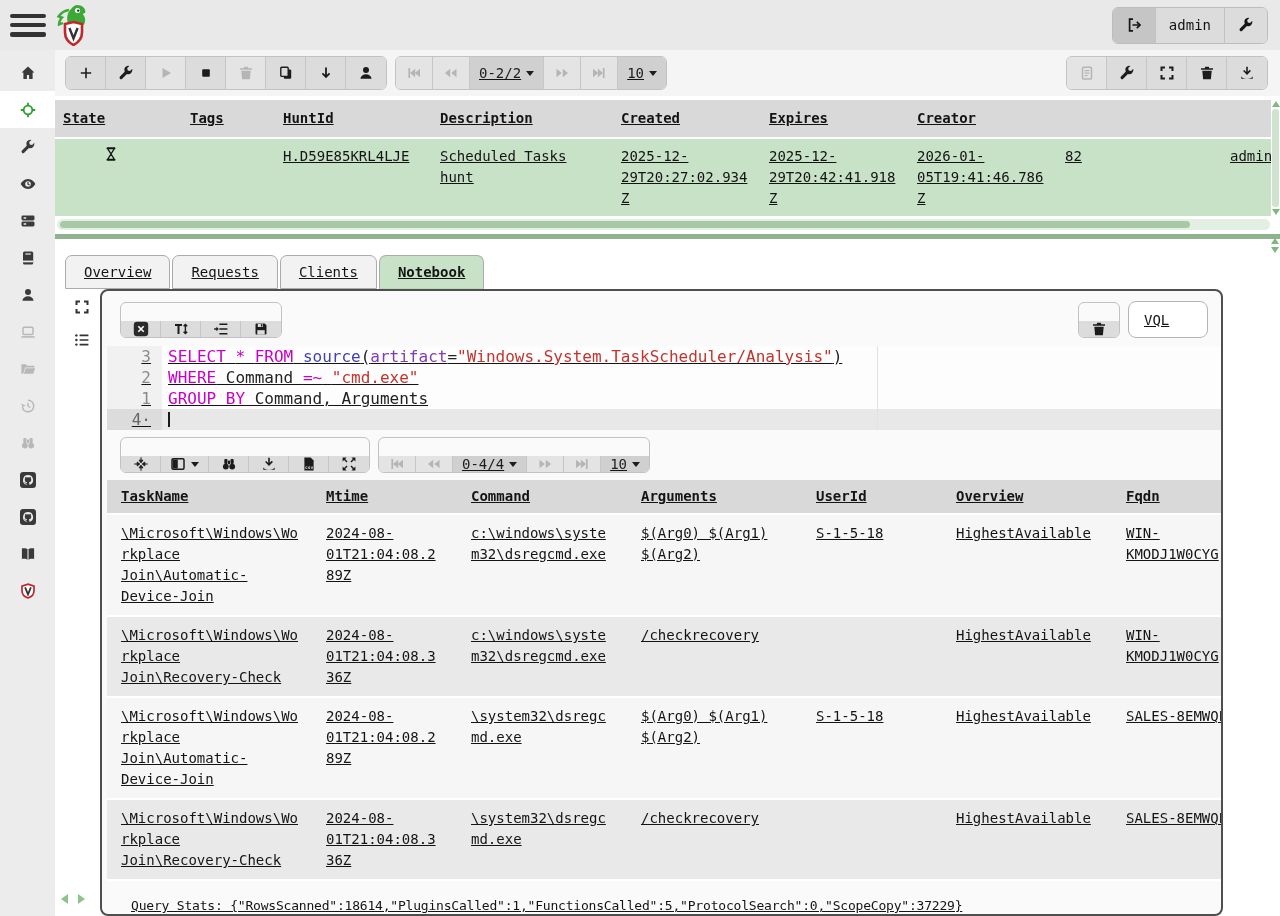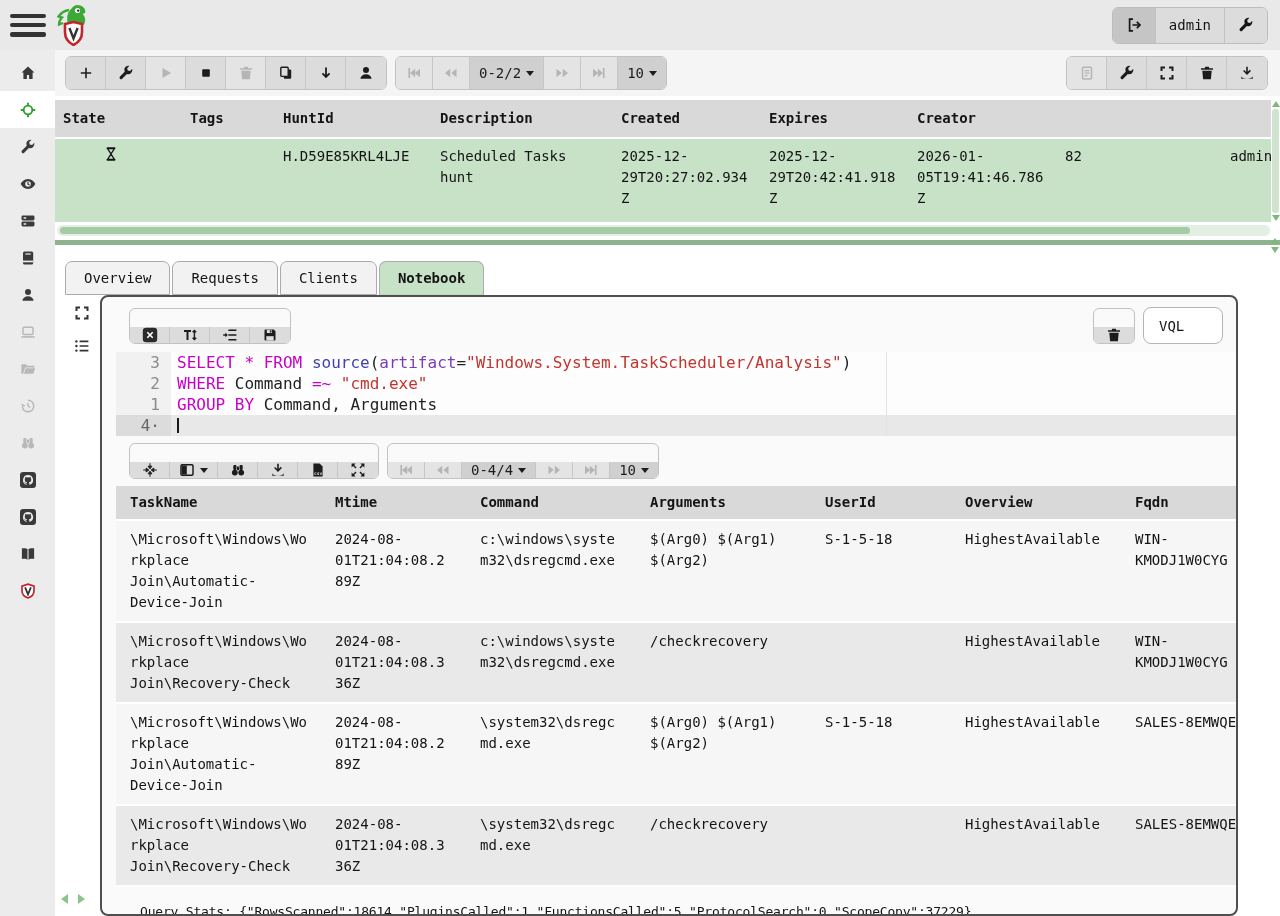--- a/index.html
+++ b/index.html
@@ -27,21 +27,21 @@
     border-right:1px solid #c2c2c2; padding:0 13px; cursor:pointer; }
   .user-group .seg:last-child { border-right:none; }
   .user-group .seg.dark { background:#c5c5c5; }
 
   
   .app { position:absolute; top:50px; left:0; width:1280px; height:866px; display:flex; }
   .sidebar { width:55px; background:#ececec; padding-top:4px; display:flex; flex-direction:column; }
   .side-item { height:37px; display:flex; align-items:center; justify-content:center; color:#3a3a3a; cursor:pointer; }
   .side-item.active { background:#fff; color:#2ba12b; }
   .side-item.disabled { color:#b8b8b8; cursor:default; }
-  .main { flex:1; position:relative; background:#fff; display:flex; flex-direction:column; overflow:hidden; }
+  .main { flex:1; position:relative; background:#fff; display:flex; flex-direction:column; overflow:hidden;text-decoration:underline; }
 
   
   .toolbar-row { height:46px; background:#f5f5f5; display:flex; align-items:center; padding:0 12px 0 10px; }
   .btn-group { display:flex; border:1px solid #c2c2c2; border-radius:6px; overflow:hidden; height:34px; }
   .btn-group.tall { height:36px;align-items:flex-end; }
   .tbtn { min-width:37px; padding:0 9px; background:#dcdcdc; border:none; border-right:1px solid #c6c6c6;
     display:flex; align-items:center; justify-content:center; gap:5px; color:#1c1c1c; cursor:pointer;
     font:inherit; }
   .tbtn:last-child { border-right:none; }
   .tbtn.disabled { color:#b5b5b5; background:#e4e4e4; cursor:default; }
@@ -54,21 +54,21 @@
   .gap8 { width:8px; flex-shrink:0; }
 
   
   .hunt-wrap { position:relative; padding:4px 9px 0 0; }
   .hunt-clip { overflow:hidden; width:1216px; }
   .hunt-grid { display:grid; grid-template-columns:127px 93px 157px 181px 148px 148px 148px 165px 120px; width:1287px; }
   .hcell { padding:8px 8px; line-height:21px; overflow-wrap:break-word; word-break:break-word; }
   .hunt-head { background:#d9d9d9; border-bottom:2px solid #fff; }
   .hunt-head .hcell { font-weight:bold; white-space:nowrap; cursor:pointer; }
   .hunt-row { background:#c8e2c8; cursor:pointer; }
-  .hunt-row .hcell { padding-top:7px; padding-bottom:13px; }
+  .hunt-row .hcell { padding-top:7px; padding-bottom:7px; }
   .state-cell { padding-left:48px !important; }
   .vscroll { position:absolute; right:0; top:4px; bottom:0; width:9px; display:flex;
     flex-direction:column; align-items:center; padding:1px 0; }
   .tri-up { width:0;height:0;border-left:4px solid transparent;border-right:4px solid transparent;
     border-bottom:6px solid #7db97d; }
   .tri-down { width:0;height:0;border-left:4px solid transparent;border-right:4px solid transparent;
     border-top:6px solid #7db97d; }
   .vthumb { flex:1; width:7px; background:#cfe3cf; border-radius:3px; margin:2px 0; }
 
   .hscroll { height:11px; margin:3px 10px 0 2px; background:#e3efe3; border-radius:6px; position:relative; }
@@ -80,22 +80,22 @@
   .tabs-row { display:flex; padding:16px 0 0 10px; }
   .tab { padding:8px 18px; border:1px solid #ababab; border-radius:7px 7px 0 0; background:#f2f2f2;
     margin-right:2px; cursor:pointer; font:inherit; color:#141414; }
   .tab.active { background:#c8e2c8; font-weight:bold; border-bottom-color:#b9d9b9; }
 
   
   .nb-region { flex:1; display:flex; padding-left:8px; overflow:hidden; }
   .mini-col { width:37px; display:flex; flex-direction:column; align-items:center; gap:17px;
     padding-top:10px; color:#333; flex-shrink:0; }
   .mini-col .ic { cursor:pointer; }
-  .cell-card { flex:1; margin-right:42px; border:2px solid #4f4f4f; border-radius:8px; background:#fafafa;
-    padding:10px 0 0 14px; overflow:hidden; }
+  .cell-card { flex:1; margin-right:57px; border:2px solid #4f4f4f; border-radius:8px; background:#fafafa;
+    padding:10px 0 0 5px; overflow:hidden; }
   .cell-toolbar { display:flex; align-items:center; padding:0 13px; }
   .cell-toolbar .right { margin-left:auto; display:flex; align-items:center; gap:8px; }
   .vql-select { width:80px; height:37px; border:1px solid #b5b5b5; border-radius:8px; background:#fff;
     display:flex; align-items:center; padding-left:15px; cursor:pointer; }
 
   
   .editor { position:relative; margin-top:8px; background:#fdfdfd; font-size:16px; line-height:21px; }
   .edline { display:flex; }
   .gutter { width:55px; flex-shrink:0; background:#f1f1f1; color:#8a8a8a; text-align:right; padding-right:11px; }
   .codeln { flex:1; padding-left:6px; white-space:pre; }

